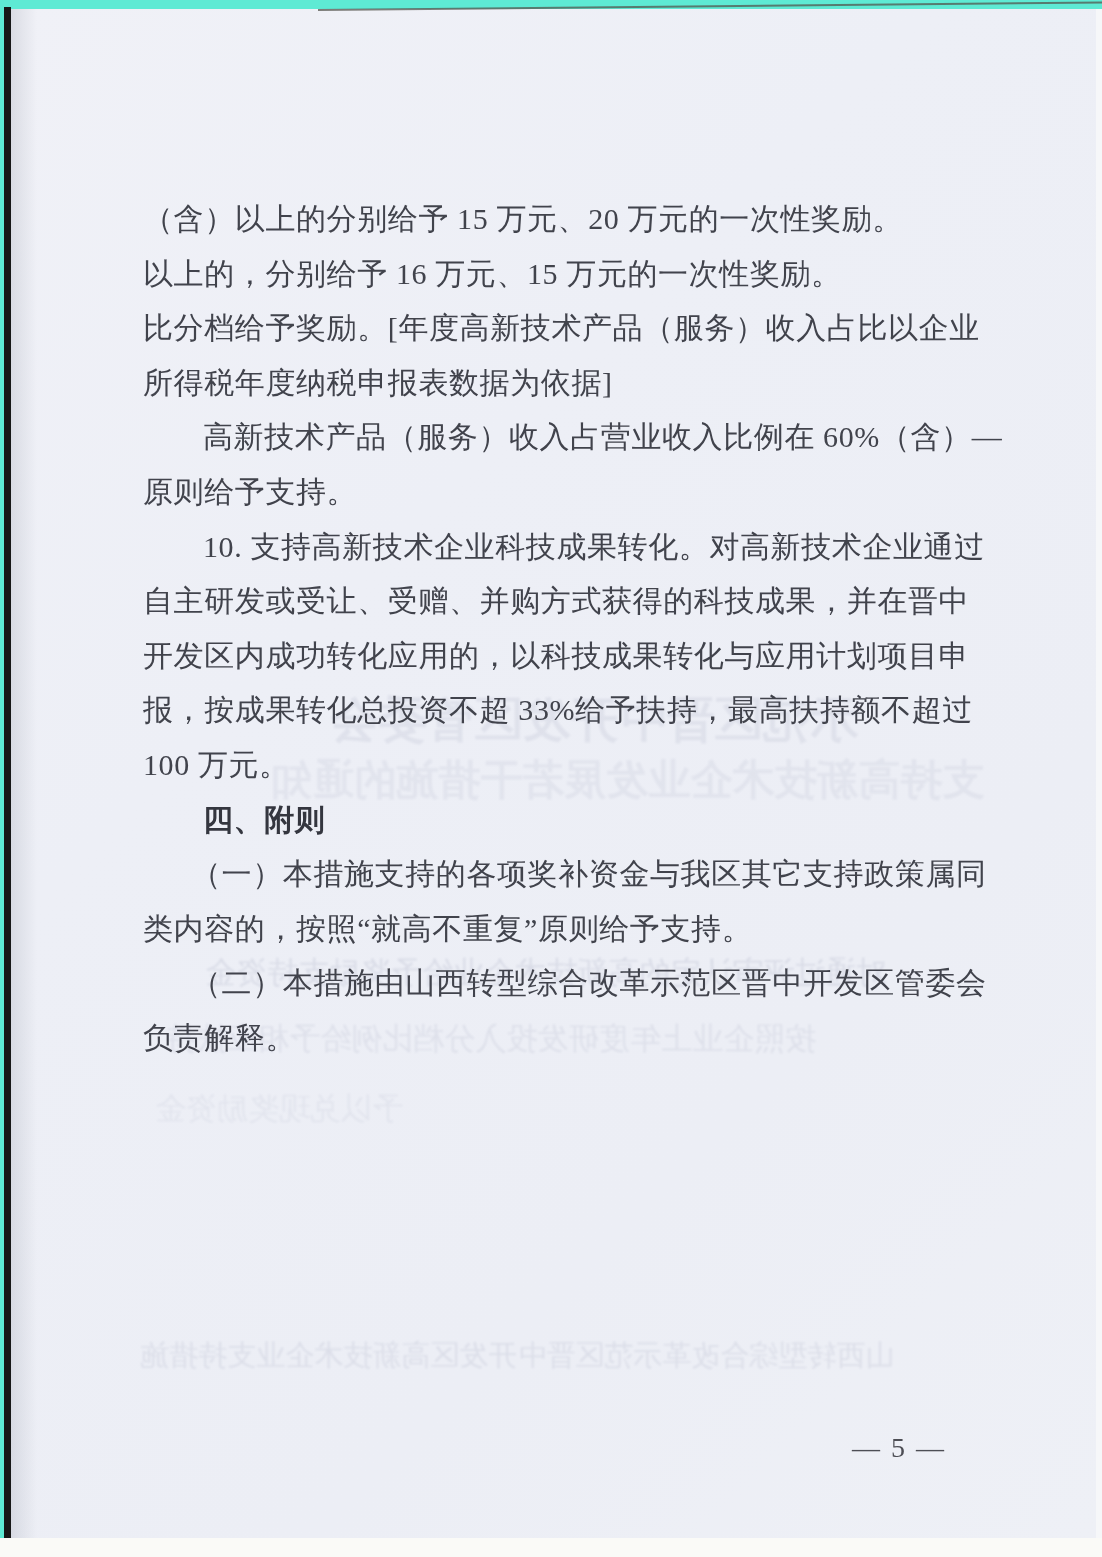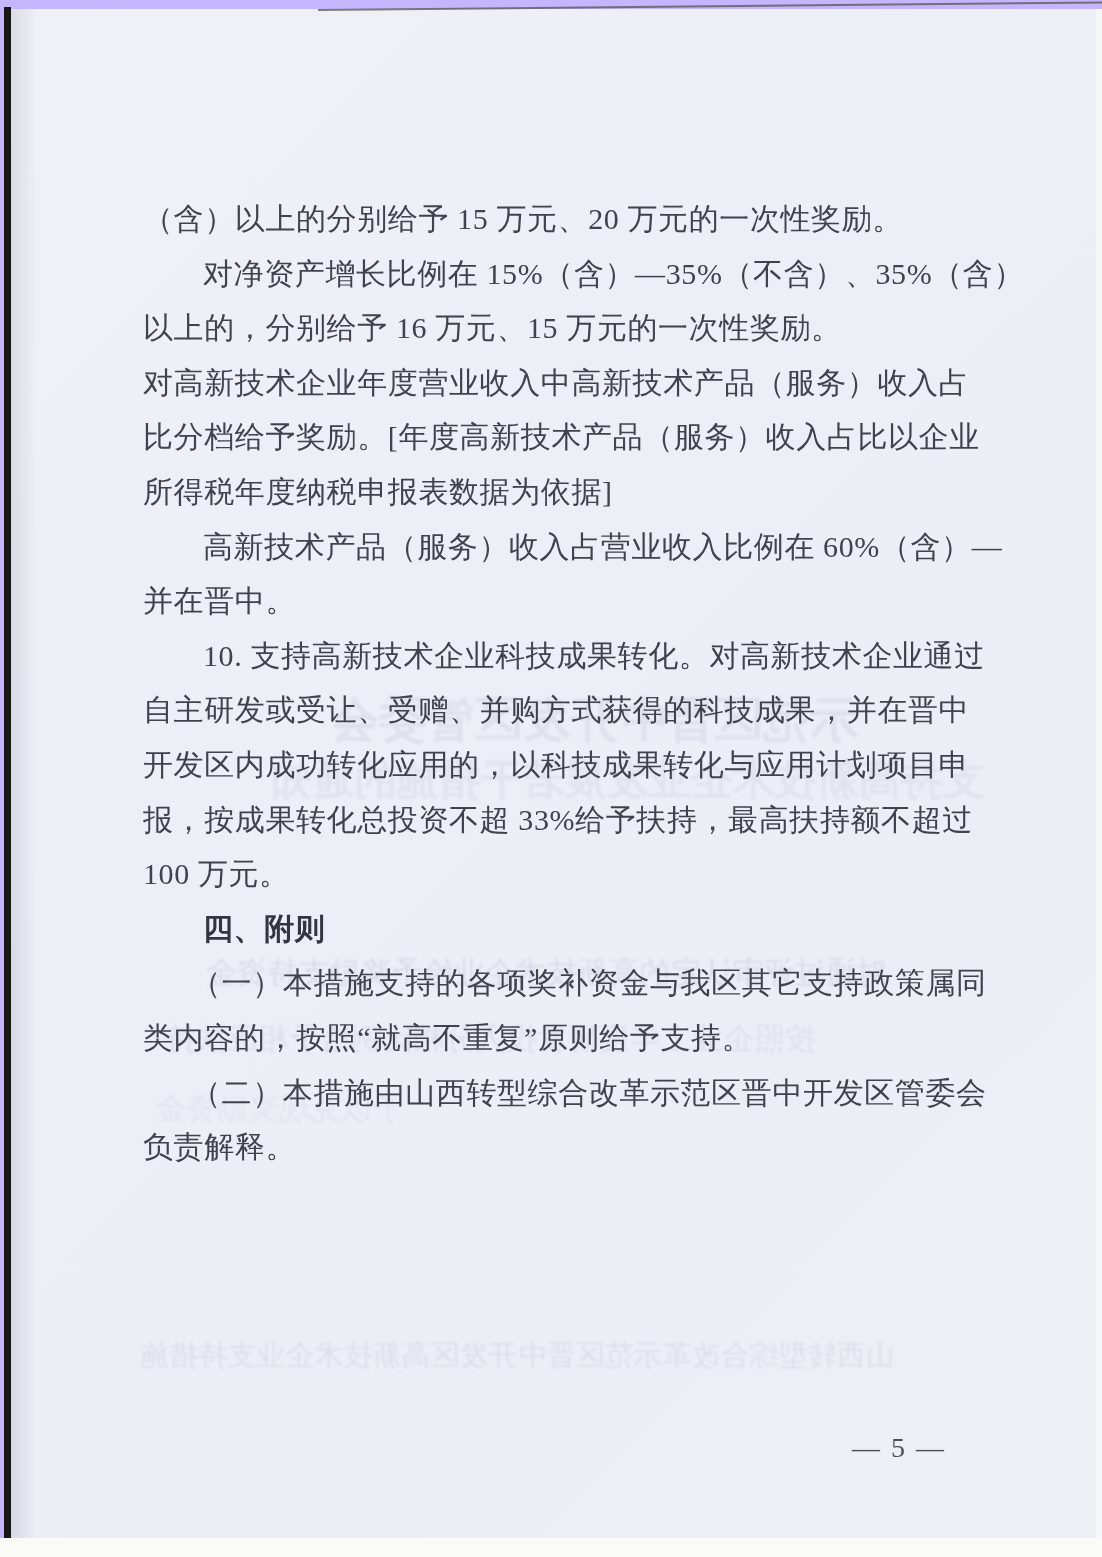--- a/index.html
+++ b/index.html
@@ -4,21 +4,21 @@
 <style>
   html,body{margin:0;padding:0;}
   body{
     width:1102px;height:1557px;
     background:#f7f7f4;
     font-family:"Liberation Serif","DejaVu Serif",serif;
     overflow:hidden;
   }
   #scan{
     position:relative;width:1102px;height:1557px;
-    background:#c4b5fd;
+    background:#5eead4;
   }
   .paper{
     position:absolute;left:10px;top:9px;width:1086px;height:1529px;
     background:linear-gradient(135deg,#f0f1f7 0%,#edeff6 35%,#ecEEf5 70%,#eef0f6 100%);
     background-color:#edeff6;
   }
   .left-bar{
     position:absolute;left:4px;top:7px;width:7px;height:1540px;
     background:#171717;
   }
@@ -77,27 +77,25 @@
       <div class="ghost" style="left: 330px; top: 688px; font-size: 48px; opacity: 0.075; font-weight: bold;">示范区晋中开发区管委会</div>
       <div class="ghost" style="left: 270px; top: 752px; font-size: 42px; opacity: 0.06; font-weight: bold;">支持高新技术企业发展若干措施的通知</div>
       <div class="ghost" style="left: 205px; top: 952px; font-size: 31px; opacity: 0.1;">对通过评审认定的高新技术企业给予奖励支持资金</div>
       <div class="ghost" style="left: 165px; top: 1018px; font-size: 31px; opacity: 0.08;">按照企业上年度研发投入分档比例给予相应扶持</div>
       <div class="ghost" style="left: 155px; top: 1088px; font-size: 31px; opacity: 0.055;">予以兑现奖励资金</div>
       <div class="ghost" style="left: 140px; top: 1336px; font-size: 29px; opacity: 0.09;">山西转型综合改革示范区晋中开发区高新技术企业支持措施</div>
     </div>
 
   <div class="content">
       <div class="line" style="text-indent: 0em;">（含）以上的分别给予 15 万元、20 万元的一次性奖励。</div>
-      <div class="line" style="text-indent: 2em;">对净资产增长比例在 15%（含）—35%（不含）、35%（含）</div>
       <div class="line" style="text-indent: 0em;">以上的，分别给予 16 万元、15 万元的一次性奖励。</div>
-      <div class="line" style="text-indent: 0em;">对高新技术企业年度营业收入中高新技术产品（服务）收入占</div>
       <div class="line" style="text-indent: 0em;">比分档给予奖励。[年度高新技术产品（服务）收入占比以企业</div>
       <div class="line" style="text-indent: 0em;">所得税年度纳税申报表数据为依据]</div>
       <div class="line" style="text-indent: 2em;">高新技术产品（服务）收入占营业收入比例在 60%（含）—</div>
-      <div class="line" style="text-indent: 0em;">并在晋中。</div>
+      <div class="line" style="text-indent: 0em;">原则给予支持。</div>
       <div class="line" style="text-indent: 2em;">10. 支持高新技术企业科技成果转化。对高新技术企业通过</div>
       <div class="line" style="text-indent: 0em;">自主研发或受让、受赠、并购方式获得的科技成果，并在晋中</div>
       <div class="line" style="text-indent: 0em; text-align: center;">开发区内成功转化应用的，以科技成果转化与应用计划项目申</div>
       <div class="line" style="text-indent: 0em;">报，按成果转化总投资不超 33%给予扶持，最高扶持额不超过</div>
       <div class="line" style="text-indent: 0em;">100 万元。</div>
       <div class="line bold" style="text-indent: 2em;">四、附则</div>
       <div class="line" style="text-indent: 1.6em;">（一）本措施支持的各项奖补资金与我区其它支持政策属同</div>
       <div class="line" style="text-indent: 0em;">类内容的，按照“就高不重复”原则给予支持。</div>
       <div class="line" style="text-indent: 1.6em;">（二）本措施由山西转型综合改革示范区晋中开发区管委会</div>
       <div class="line" style="text-indent: 0em;">负责解释。</div>

